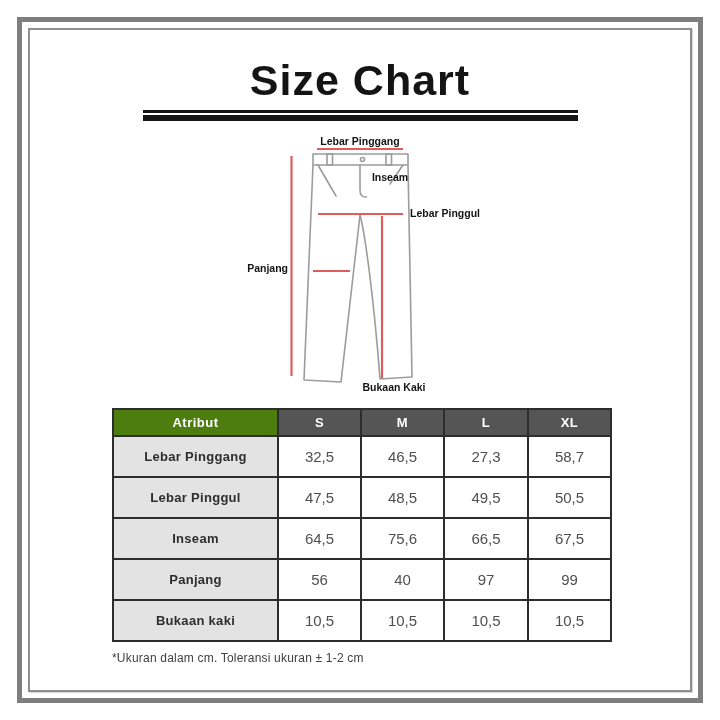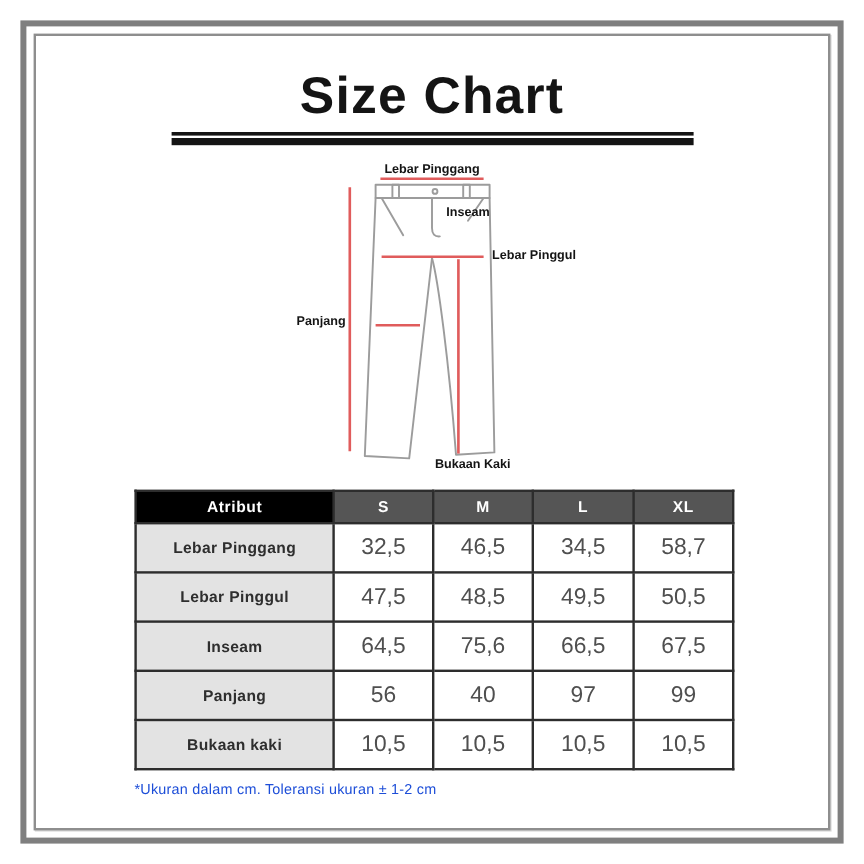--- a/index.html
+++ b/index.html
@@ -83,39 +83,39 @@
     padding: 0;
   }
   .size-table thead th {
     height: 25px;
     background: #555555;
     color: #ffffff;
     font-weight: 700;
     font-size: 13px;
     letter-spacing: 0.5px;
   }
-  .size-table thead th.th-attr { background: #000000; margin-left: 20px; }
+  .size-table thead th.th-attr { background: #4d7c0f; margin-left: 20px; }
   .size-table tbody td { height: 39px; }
   .size-table td.attr {
     background: #e3e3e3;
     font-weight: 700;
     font-size: 13px;
     color: #2e2e2e;
     letter-spacing: 0.3px;
   }
   .size-table td.val {
     background: #ffffff;
-    font-size: 19px;
+    font-size: 15px;
     color: #4f4f4f;
   }
   .footnote {
     position: absolute;
     left: 112px; top: 651px;
     font-size: 12px;
-    color: #1d4ed8;
+    color: #404040;
     letter-spacing: 0.2px;
   }
 </style>
 </head>
 <body>
 
 <div class="stage">
 
   <div class="frame-outer"></div>
   <div class="frame-inner"></div>
@@ -180,21 +180,21 @@
         <th>M</th>
         <th>L</th>
         <th>XL</th>
       </tr>
     </thead>
     <tbody>
       <tr>
         <td class="attr">Lebar Pinggang</td>
         <td class="val">32,5</td>
         <td class="val">46,5</td>
-        <td class="val">34,5</td>
+        <td class="val">27,3</td>
         <td class="val">58,7</td>
       </tr>
       <tr>
         <td class="attr">Lebar Pinggul</td>
         <td class="val">47,5</td>
         <td class="val">48,5</td>
         <td class="val">49,5</td>
         <td class="val">50,5</td>
       </tr>
       <tr>

